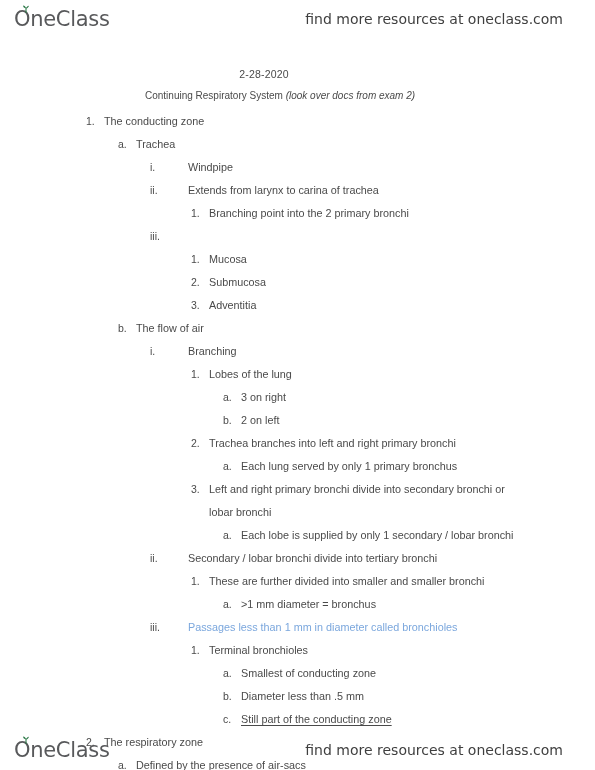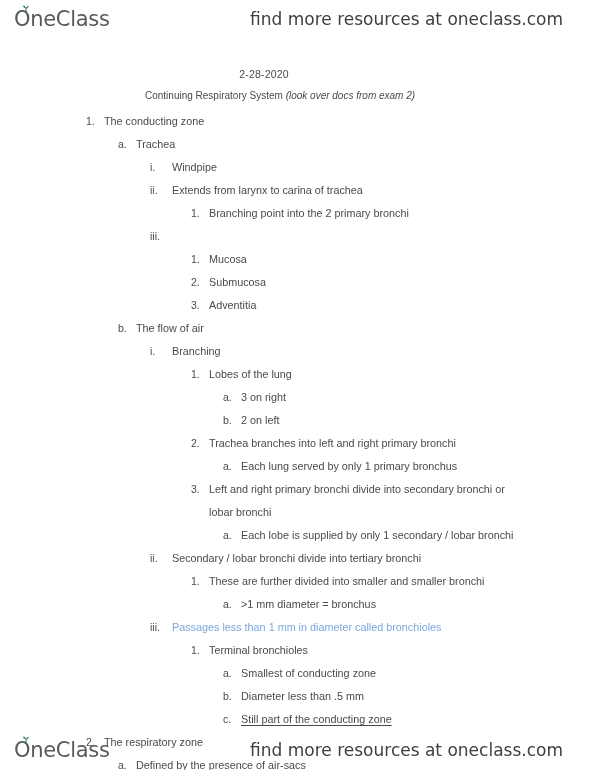--- a/index.html
+++ b/index.html
@@ -48,21 +48,21 @@
     left: 7px;
     top: -4px;
     width: 10px;
     height: 8px;
     pointer-events: none;
   }
 
   .find-more {
     margin-left: auto;
     margin-right: 32px;
-    font-size: 17px;
+    font-size: 14px;
     color: #3f3f3f;
     white-space: nowrap;
     font-family: "DejaVu Sans", sans-serif;
   }
 
   
   .page {
     position: absolute;
     top: 60px;
     left: 0;
@@ -124,21 +124,21 @@
 
   
   .lv1 .marker { width: 14px; margin-left: 86px; }
   .lv2 .marker { width: 14px; margin-left: 118px; }
   .lv3 .marker { width: 22px; margin-left: 150px; }
   .lv4 .marker { width: 14px; margin-left: 191px; }
   .lv5 .marker { width: 14px; margin-left: 223px; }
 
   .lv1 .txt { margin-left: 4px; }
   .lv2 .txt { margin-left: 4px; }
-  .lv3 .txt { margin-left: 0; }
+  .lv3 .txt { margin-left: 16px; }
   .lv4 .txt { margin-left: 4px; }
   .lv5 .txt { margin-left: 4px; }
 
   
   .row.wrap { min-height: 46px; }
   .row.wrap .txt { max-width: 300px; }
   .blue-text-only .marker { color: #4a4a4a; }
   .blue-text-only .txt { color: #7ba7dd; }
   .underline { text-decoration: underline; text-underline-offset: 2px; }
 </style>

